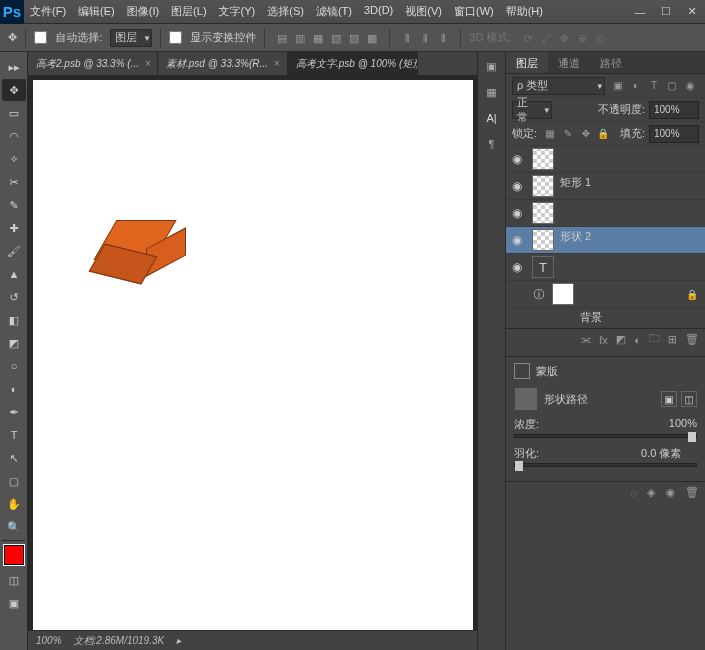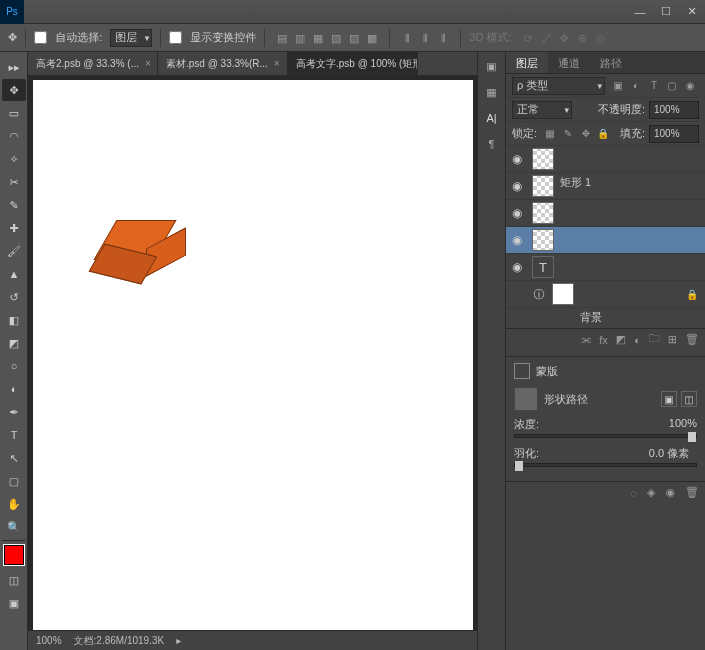--- a/index.html
+++ b/index.html
@@ -1,35 +1,35 @@
 <!DOCTYPE html>
 <html><head>
 <meta charset="utf-8">
 <style>
 * { margin: 0; padding: 0; box-sizing: border-box; font-family: "Microsoft YaHei", sans-serif; }
 body { width: 705px; height: 650px; background: #535353; overflow: hidden; font-size: 11px; color: #ccc; }
 .titlebar { height: 24px; background: linear-gradient(#535353,#4a4a4a); display: flex; align-items: center; border-bottom: 1px solid #2a2a2a; }
-.ps-logo { width: 24px; height: 24px; background: #001e36; color: #31a8ff; display: flex; align-items: center; justify-content: center; font-weight: normal; font-size: 10px; }
+.ps-logo { width: 24px; height: 24px; background: #001e36; color: #31a8ff; display: flex; align-items: center; justify-content: center; font-weight: bold; font-size: 15px; }
 .menu { display: flex; }
 .menu span { padding: 0 6px; color: #ddd; cursor: pointer; }
 .win-ctrl { margin-left: auto; display: flex; }
 .win-ctrl div { width: 26px; height: 24px; display: flex; align-items: center; justify-content: center; color: #ccc; cursor: pointer; }
 .optbar { height: 28px; background: #535353; border-bottom: 1px solid #2a2a2a; display: flex; align-items: center; padding: 0 8px; gap: 8px; }
 .optbar .sep { width: 1px; height: 18px; background: #3a3a3a; }
 .optbar input[type=checkbox]{ accent-color: #535353; }
 .dropdown { background: #3a3a3a; border: 1px solid #2a2a2a; padding: 1px 14px 1px 4px; color: #ccc; height: 18px; display:flex; align-items:center; position: relative; }
 .dropdown::after { content: "▾"; position: absolute; right: 2px; font-size: 9px; }
 .icon-row span { display:inline-block; width:18px; height:18px; line-height:18px; text-align:center; color:#999; }
 .main { display: flex; height: 598px; }
 .toolcol { width: 28px; background: #535353; border-right: 1px solid #2a2a2a; padding: 4px 2px; }
 .tool, .colorcol div { width: 24px; height: 22px; display: flex; align-items: center; justify-content: center; color: #ccc; cursor: pointer; margin-bottom: 1px; }
 .tool.active { background: #2a2a2a; border-radius: 2px; }
 .tool-swatch { width: 20px; height: 20px; background: #f00; border: 1px solid #000; outline: 1px solid #fff; margin: 4px auto; position: relative; }
 .tool-swatch::after { content: ""; position: absolute; width: 20px; height: 20px; background: #fff; border: 1px solid #000; top: 8px; left: 8px; z-index: -1; }
-.canvaswrap { flex: 1; display: flex; flex-direction: column; background: #2a2a2a; }
+.canvaswrap { flex: 1; display: flex; flex-direction: column; background: #2a2a2a; font-style: italic; }
 .tabs { height: 24px; background: #424242; display: flex; border-bottom: 1px solid #2a2a2a; }
 .tab { padding: 4px 8px; display: flex; align-items: center; gap: 6px; color: #ccc; border-right: 1px solid #2a2a2a; white-space: nowrap; font-size: 10px; max-width: 130px; overflow: hidden; }
 .tab.active { background: #2a2a2a; }
 .tab .x { color: #999; font-size: 10px; cursor: pointer; }
 .canvasarea { flex: 1; background: #282828; display: flex; align-items: flex-start; justify-content: center; padding-top: 4px; position: relative; overflow: hidden; }
 .canvas { width: 440px; height: 560px; background: #fff; position: relative; }
 .cube-face-top { position:absolute; left:72px; top:140px; width:60px; height:40px; background:#e0651e; transform: skewX(-30deg); border:1px solid #7a3510; }
 .cube-face-front { position:absolute; left:60px; top:170px; width:60px; height:28px; background:#c5551a; transform: skewX(-30deg) skewY(12deg); border:1px solid #7a3510; }
 .cube-face-side { position:absolute; left:113px; top:158px; width:40px; height:28px; background:#d85e1c; transform: skewY(-28deg); border:1px solid #7a3510; }
 .status { height: 20px; background: #424242; display: flex; align-items: center; gap: 12px; padding: 0 8px; color: #bbb; font-size: 10px; border-top: 1px solid #2a2a2a; }
@@ -62,20 +62,33 @@
 .slider-row .head { display:flex; justify-content: space-between; margin-bottom: 2px; }
 .slider { height: 4px; background: #333; border: 1px solid #222; position: relative; }
 .slider .knob { position:absolute; top:-3px; width: 8px; height: 10px; background: #ccc; }
 .prop-foot { height: 22px; display: flex; align-items: center; justify-content: flex-end; gap: 10px; padding: 0 6px; border-top: 1px solid #2a2a2a; font-size: 11px; color: #999; }
 </style>
 </head>
 <body>
 
 <div class="titlebar">
   <div class="ps-logo">Ps</div>
+  <div class="menu">
+    <span>文件(F)</span>
+    <span>编辑(E)</span>
+    <span>图像(I)</span>
+    <span>图层(L)</span>
+    <span>文字(Y)</span>
+    <span>选择(S)</span>
+    <span>滤镜(T)</span>
+    <span>3D(D)</span>
+    <span>视图(V)</span>
+    <span>窗口(W)</span>
+    <span>帮助(H)</span>
+  </div>
   <div class="win-ctrl">
     <div>—</div>
     <div>☐</div>
     <div>✕</div>
   </div>
 </div>
 
 <div class="optbar">
   <span>✥</span>
   <span class="sep"></span>
@@ -163,21 +176,21 @@
       <div class="panel-tabs">
         <span class="active">图层</span>
         <span>通道</span>
         <span>路径</span>
       </div>
       <div class="panel-row">
         <span class="dropdown" style="flex:1">ρ 类型</span>
         <span class="icon-row" style="font-size:10px"><span>▣</span><span>◐</span><span>T</span><span>▢</span><span>◉</span></span>
       </div>
       <div class="panel-row">
-        <span class="dropdown" style="width:60px">正常</span>
+        <span class="dropdown" style="width:40px">正常</span>
         <span style="margin-left:auto">不透明度:</span>
         <span class="fld">100%</span>
       </div>
       <div class="panel-row">
         <span>锁定:</span>
         <span class="icon-row" style="font-size:10px"><span>▦</span><span>✎</span><span>✥</span><span>🔒</span></span>
         <span style="margin-left:auto">填充:</span>
         <span class="fld">100%</span>
       </div>
       <div class="layer-list">
@@ -186,20 +199,21 @@
             <span class="thumb"></span>
             <span class="layer-name">矩形 1</span>
           </div>
         <div class="layer">
             <span class="eye">◉</span>
             <span class="thumb"></span>
           </div>
         <div class="layer">
             <span class="eye">◉</span>
             <span class="thumb"></span>
+            <span class="layer-name">形状 2</span>
           </div>
         <div class="layer selected">
             <span class="eye">◉</span>
             <span class="thumb"></span>
           </div>
         <div class="layer">
             <span class="eye">◉</span>
             <span class="thumb" style="background:#424242;color:#ccc;font-size:13px">T</span>
           </div>
         <div class="layer">
@@ -240,21 +254,21 @@
               <span>浓度:</span>
               <span class="fld" style="width:48px;background:none;border:none;text-align:right">100%</span>
             </div>
           <div class="slider">
               <div class="knob" style="right:0"></div>
             </div>
         </div>
         <div class="slider-row">
           <div class="head">
               <span>羽化:</span>
-              <span class="fld" style="width:56px;background:none;border:none;text-align:center">0.0 像素</span>
+              <span class="fld" style="width:56px;background:none;border:none;text-align:left">0.0 像素</span>
             </div>
           <div class="slider">
               <div class="knob" style="left:0"></div>
             </div>
         </div>
       </div>
       <div class="prop-foot">
         <span>◌</span>
         <span>◈</span>
         <span>◉</span>

